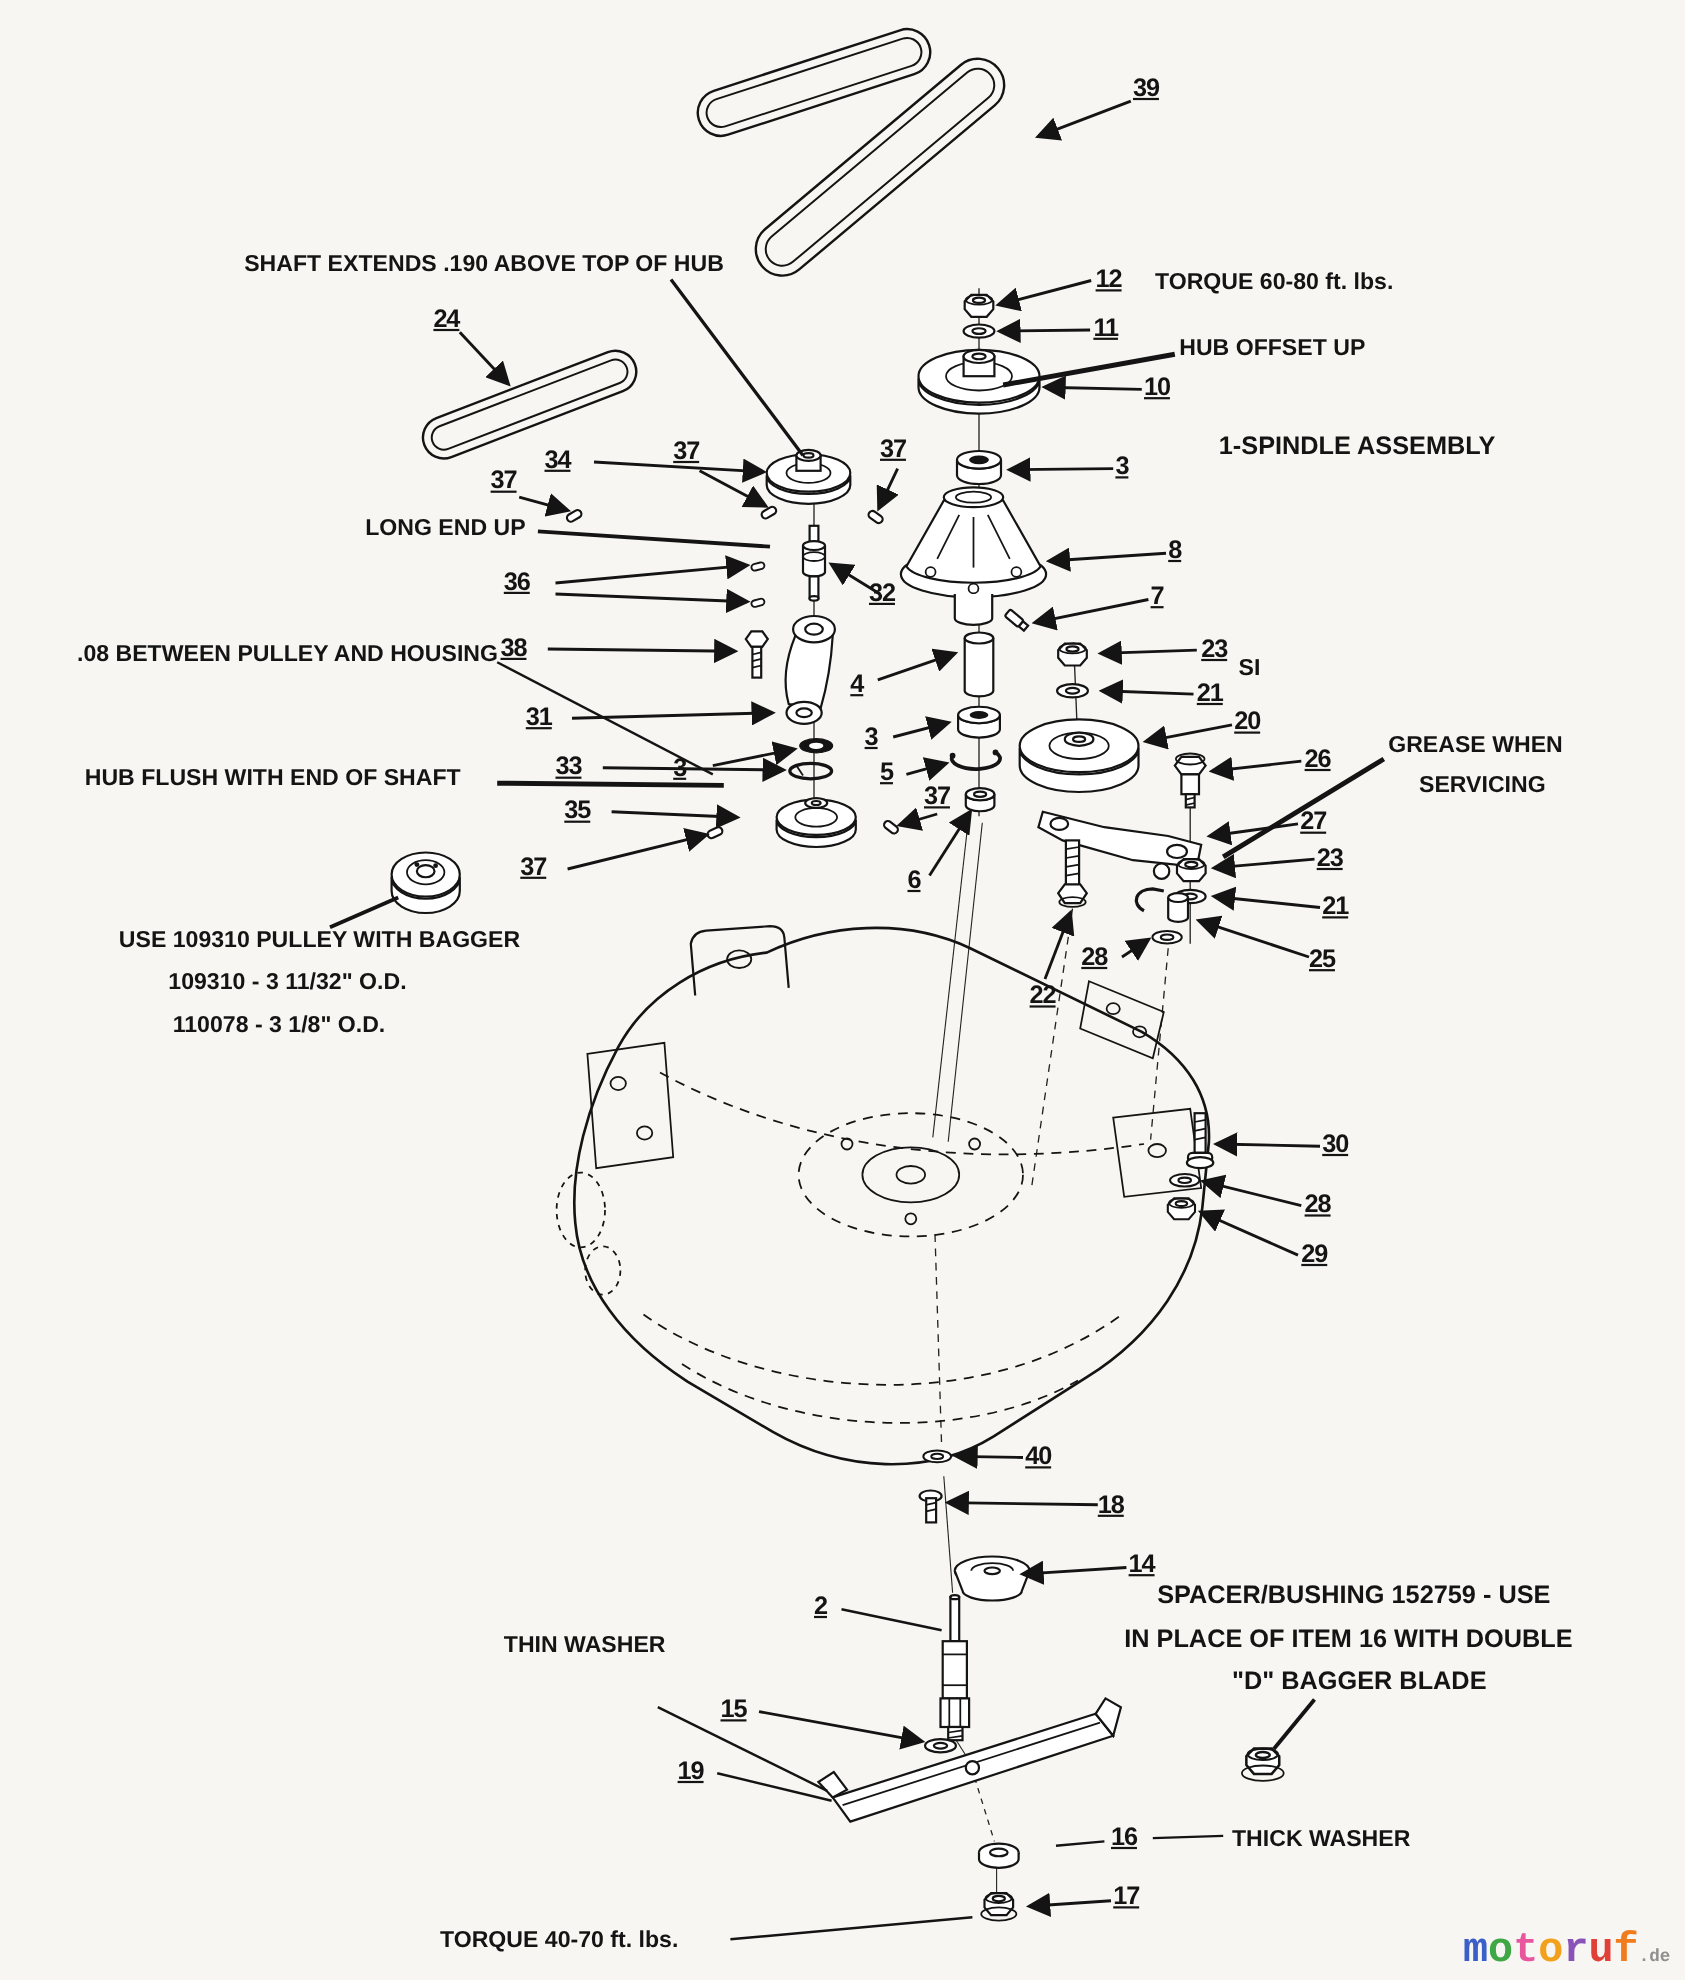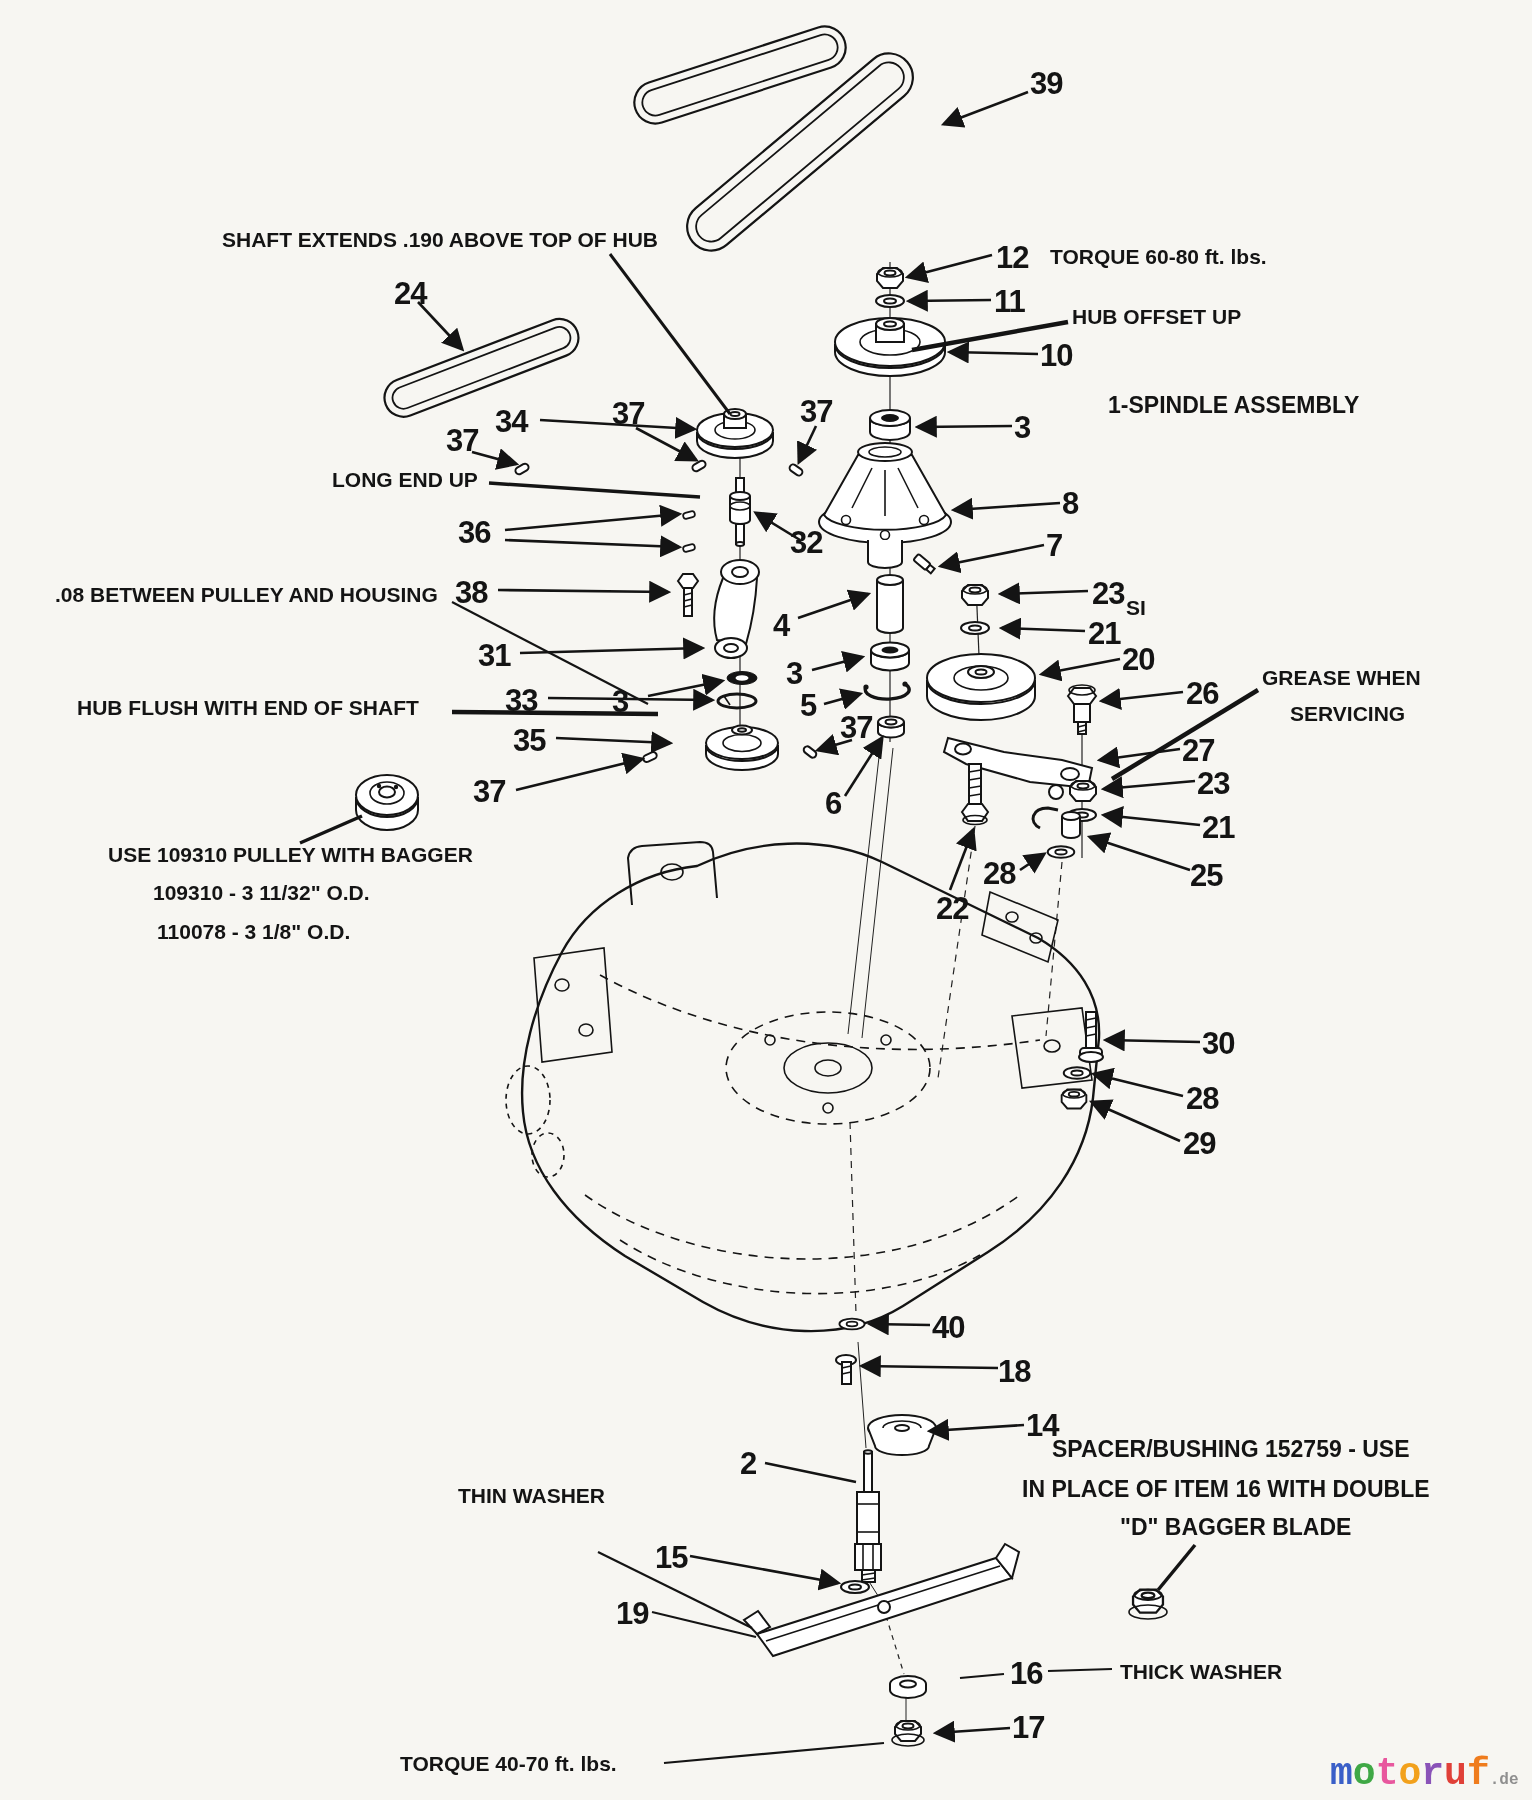--- a/index.html
+++ b/index.html
@@ -3,21 +3,21 @@
 <meta charset="utf-8">
 <style>
   html,body{margin:0;padding:0;background:#e8e8e8;}
   .stage{position:relative;width:1532px;height:1800px;background:#f7f6f2;overflow:hidden;
          font-family:"Liberation Sans",sans-serif;color:#141414;}
   svg.art{position:absolute;left:0;top:0;width:100%;height:100%;}
   .p{fill:#fff;stroke:#141414;stroke-width:2;}
   .p2{fill:none;stroke:#141414;stroke-width:1.6;}
   .ink{stroke:#141414;fill:none;}
   .lbl{position:absolute;white-space:nowrap;}
-  .num{font-weight:bold;font-size:31px;letter-spacing:-1px;}
+  .num{font-weight:bold;font-size:23px;letter-spacing:-1px;text-decoration:underline;}
   .note{font-weight:bold;font-size:21px;}
   .note-big{font-weight:bold;font-size:23px;}
   .wm{position:absolute;left:1330px;top:1752px;font-family:Liberation Mono, monospace;
       font-weight:bold;font-size:38px;letter-spacing:0;}
   .wm .suffix{font-size:16px;font-weight:bold;}
 </style>
 </head>
 <body>
 
 <div class="stage">
@@ -395,21 +395,21 @@
 <div class="lbl note-big lbl" style="left:1108px;top:392px">1-SPINDLE ASSEMBLY</div>
 <div class="lbl num" style="left:495px;top:404px">34</div>
 <div class="lbl num" style="left:612px;top:396px">37</div>
 <div class="lbl num" style="left:800px;top:394px">37</div>
 <div class="lbl num" style="left:446px;top:423px">37</div>
 <div class="lbl note" style="left:332px;top:468px">LONG END UP</div>
 <div class="lbl num" style="left:458px;top:515px">36</div>
 <div class="lbl num" style="left:790px;top:525px">32</div>
 <div class="lbl num" style="left:1062px;top:486px">8</div>
 <div class="lbl num" style="left:1046px;top:528px">7</div>
-<div class="lbl note" style="left:55px;top:583px">.08 BETWEEN PULLEY AND HOUSING</div>
+<div class="lbl note" style="left:70px;top:583px">.08 BETWEEN PULLEY AND HOUSING</div>
 <div class="lbl num" style="left:455px;top:575px">38</div>
 <div class="lbl num" style="left:773px;top:608px">4</div>
 <div class="lbl num" style="left:1092px;top:576px">23</div>
 <div class="lbl note" style="left:1126px;top:596px">SI</div>
 <div class="lbl num" style="left:1088px;top:616px">21</div>
 <div class="lbl num" style="left:478px;top:638px">31</div>
 <div class="lbl num" style="left:786px;top:656px">3</div>
 <div class="lbl num" style="left:505px;top:683px">33</div>
 <div class="lbl num" style="left:612px;top:684px">3</div>
 <div class="lbl note" style="left:77px;top:696px">HUB FLUSH WITH END OF SHAFT</div>

